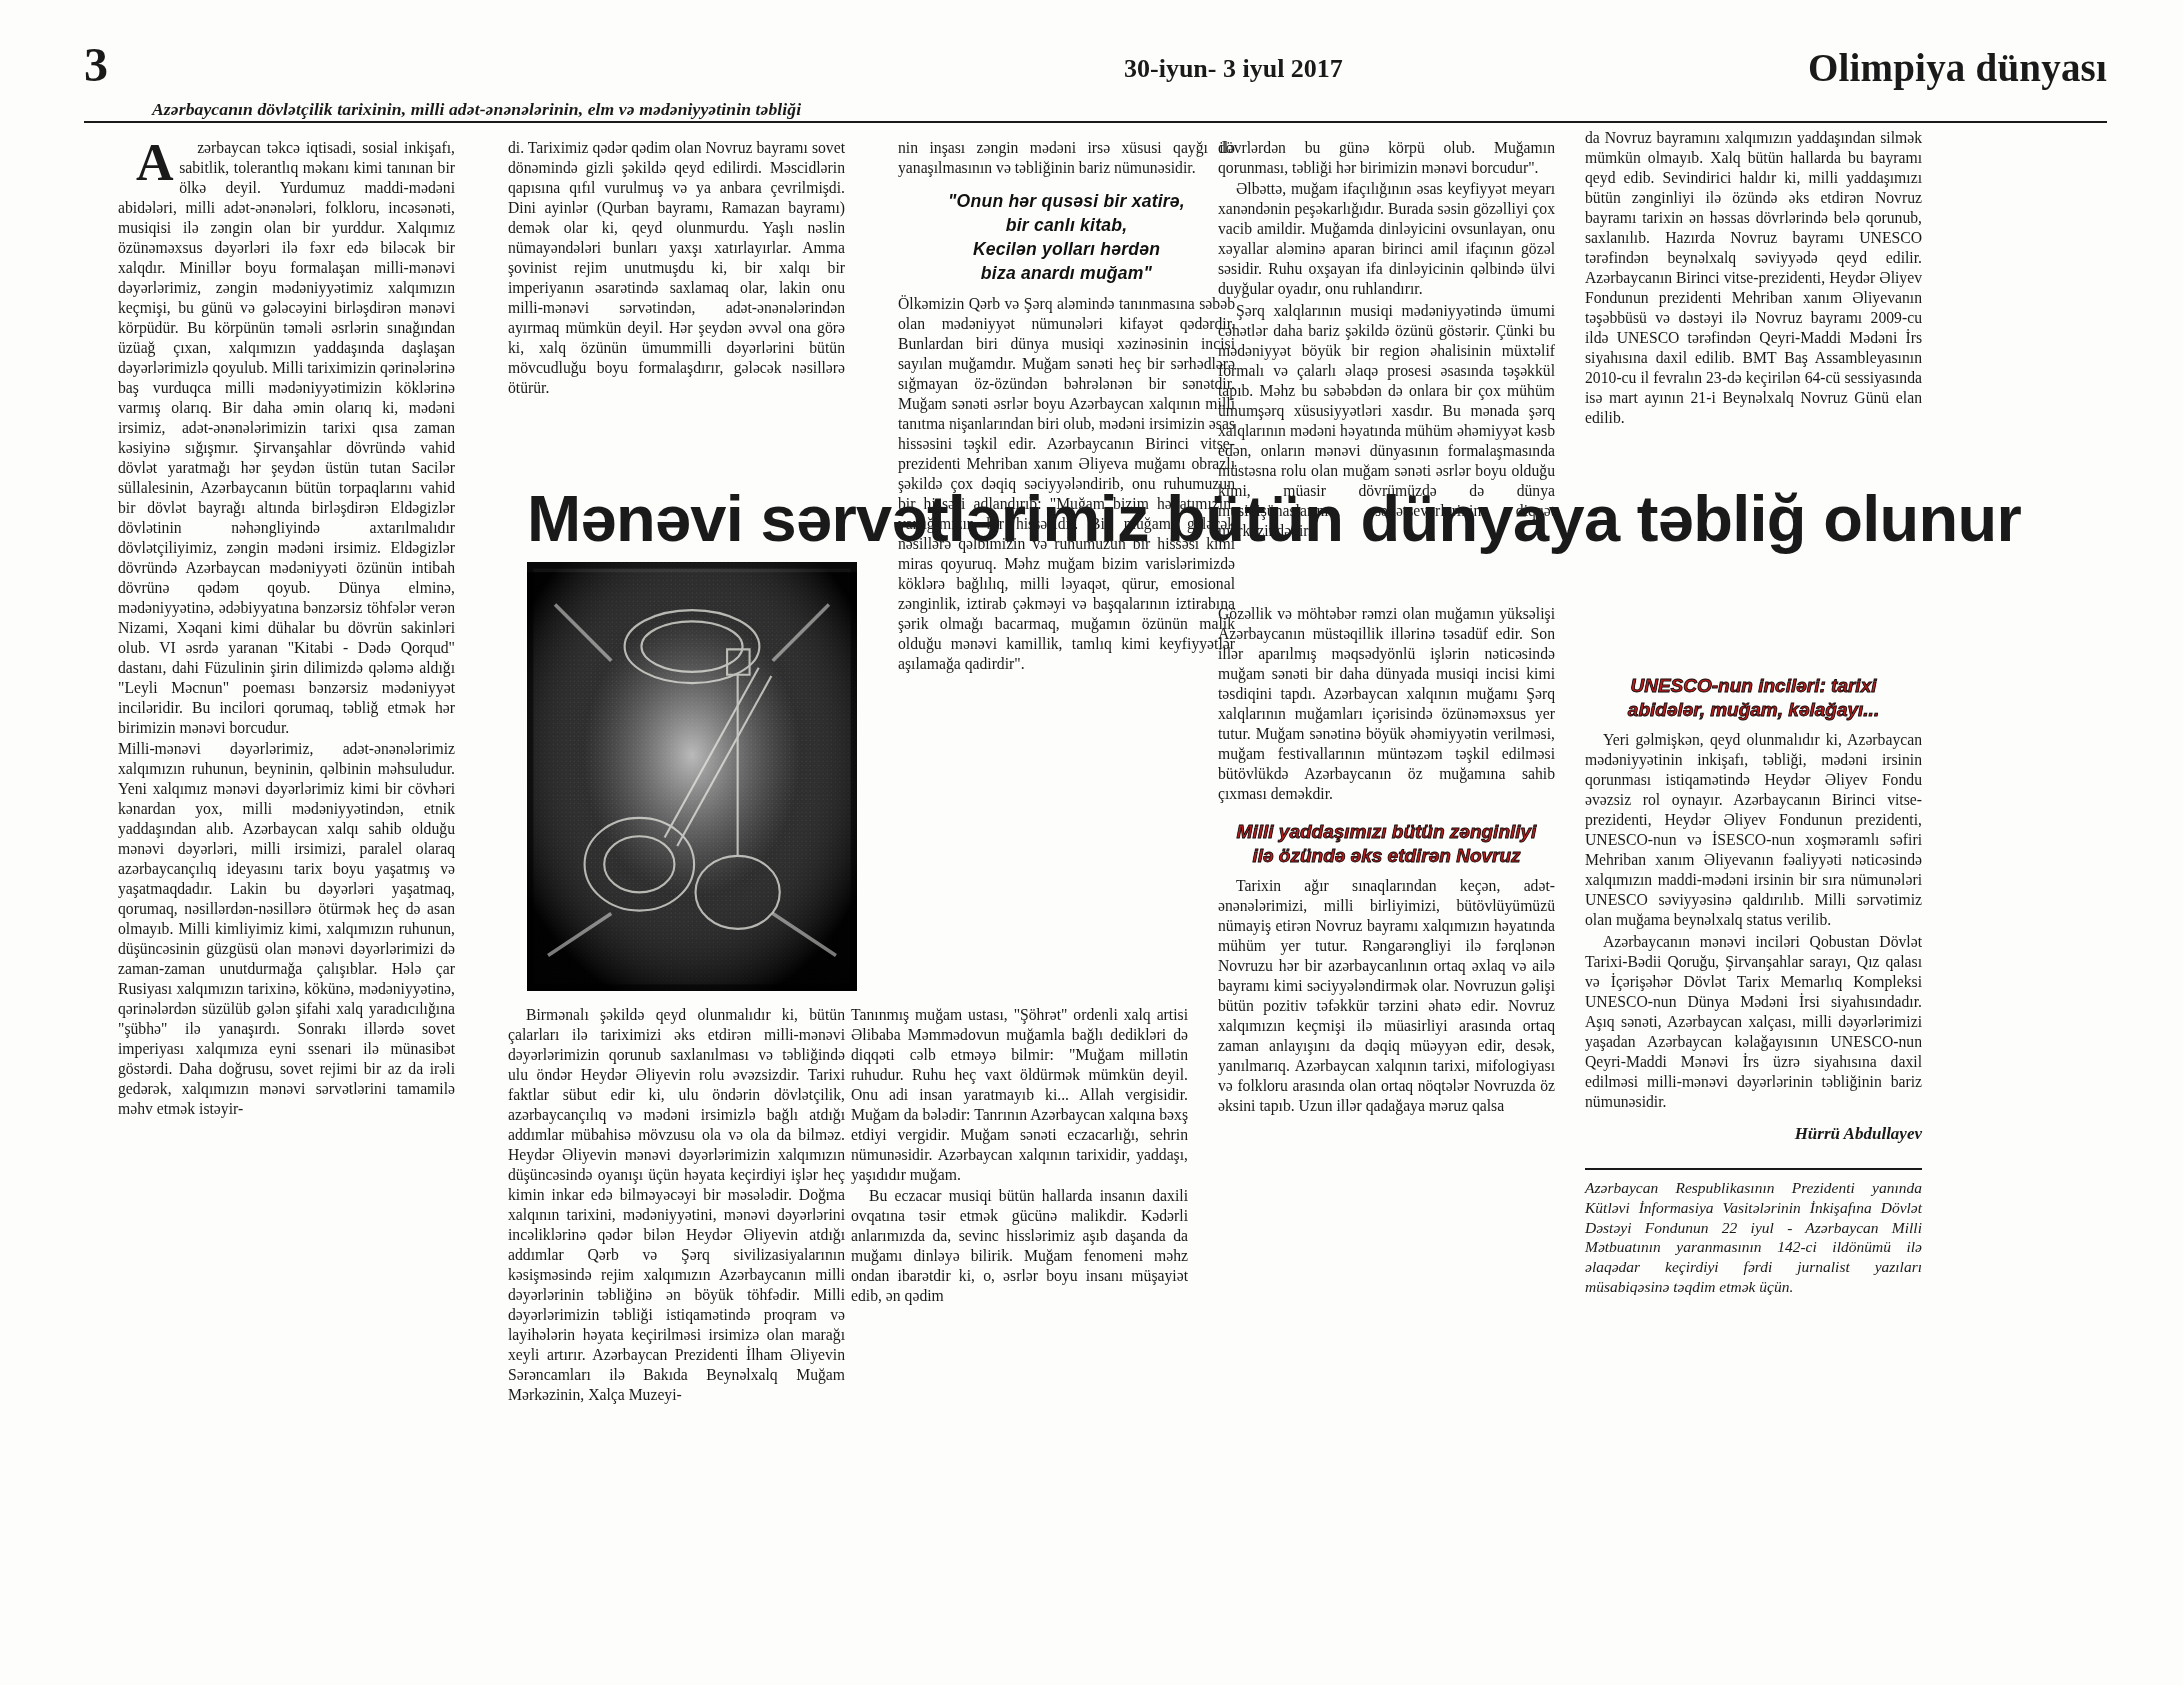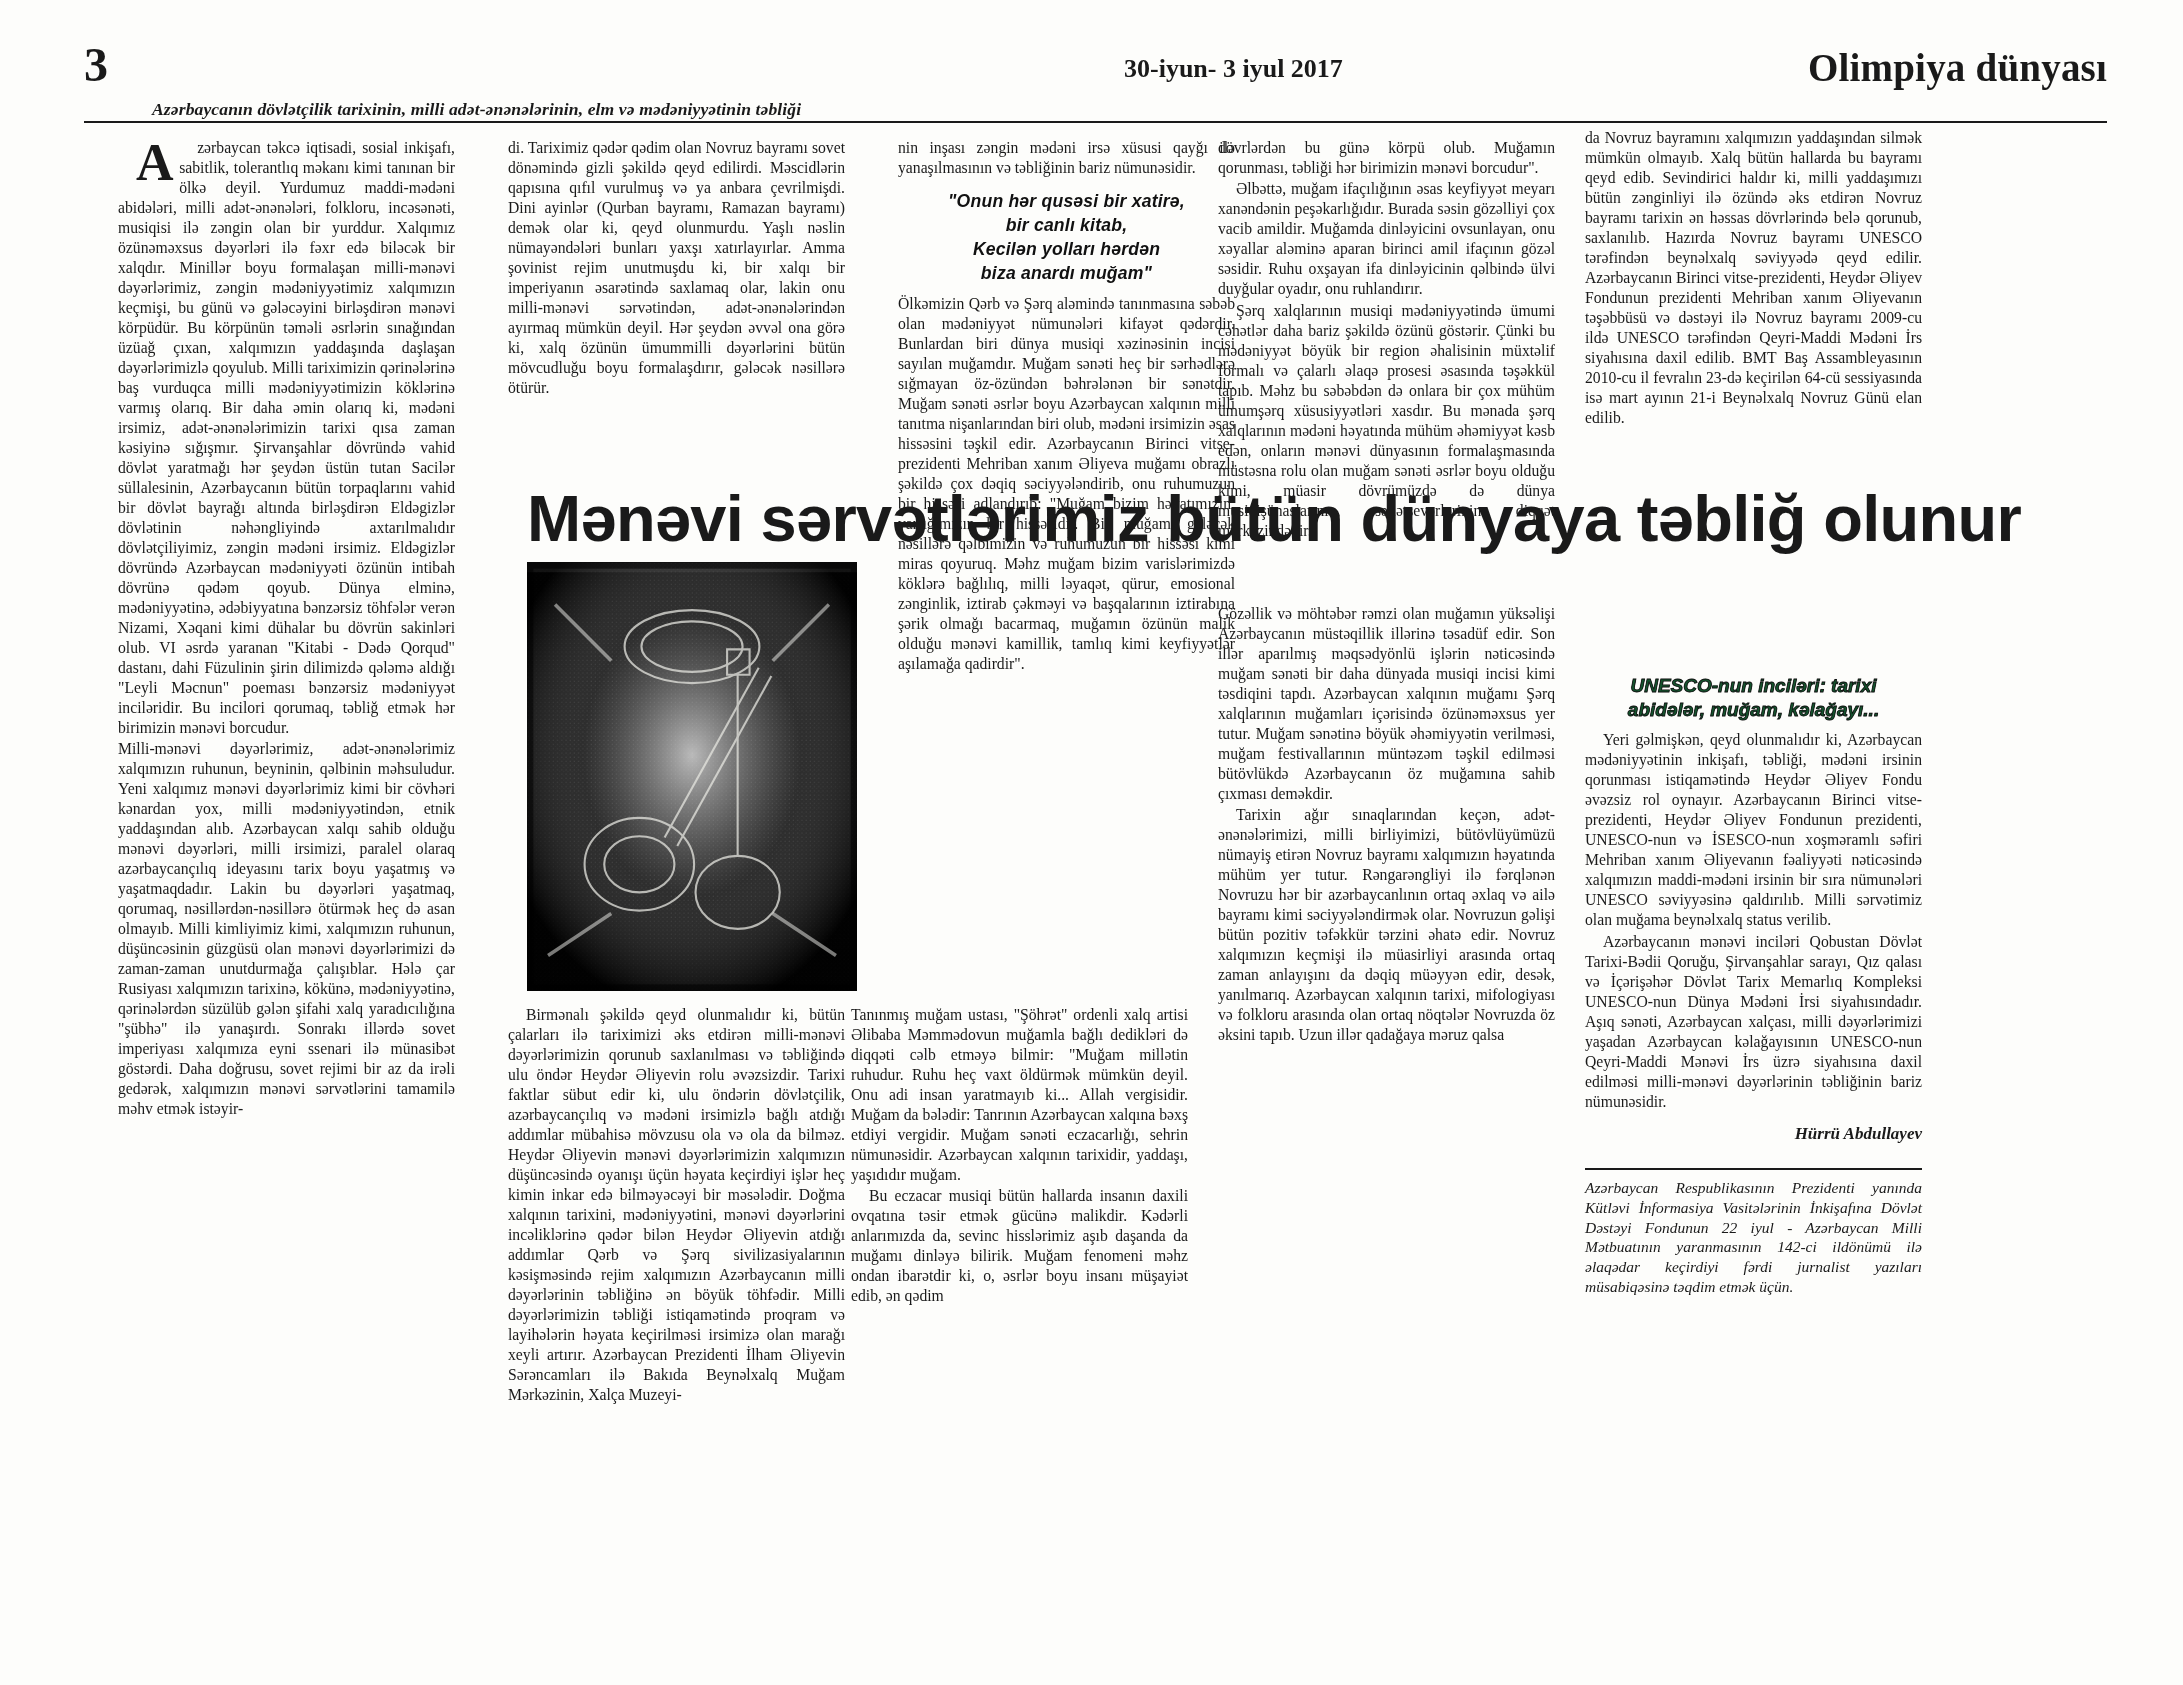--- a/index.html
+++ b/index.html
@@ -155,21 +155,21 @@
   .photo svg { display:block; }
 
   
   .subhead {
     font-family: "Liberation Sans", sans-serif;
     font-weight: 700;
     font-style: italic;
     font-size: 19px;
     line-height: 24px;
     text-align: center;
-    color: #14532d;
+    color: #b91c1c;
     -webkit-text-stroke: 0.8px #111;
     text-shadow: 0 0 0.7px #111;
     margin: 15.5px 0 8.4px 0;
   }
 
   
   .byline {
     text-align: right;
     font-weight: 700;
     font-style: italic;
@@ -228,20 +228,22 @@
   </div>
 
   <div class="col c4 top4">
     <p class="noindent">dövrlərdən bu günə körpü olub. Muğamın qorunması, təbliği hər birimizin mənəvi borcudur".</p>
     <p>Əlbəttə, muğam ifaçılığının əsas keyfiyyət meyarı xanəndənin peşəkarlığıdır. Burada səsin gözəlliyi çox vacib amildir. Muğamda dinləyicini ovsunlayan, onu xəyallar aləminə aparan birinci amil ifaçının gözəl səsidir. Ruhu oxşayan ifa dinləyicinin qəlbində ülvi duyğular oyadır, onu ruhlandırır.</p>
     <p>Şərq xalqlarının musiqi mədəniyyətində ümumi cəhətlər daha bariz şəkildə özünü göstərir. Çünki bu mədəniyyət böyük bir region əhalisinin müxtəlif formalı və çalarlı əlaqə prosesi əsasında təşəkkül tapıb. Məhz bu səbəbdən də onlara bir çox mühüm ümumşərq xüsusiyyətləri xasdır. Bu mənada şərq xalqlarının mədəni həyatında mühüm əhəmiyyət kəsb edən, onların mənəvi dünyasının formalaşmasında müstəsna rolu olan muğam sənəti əsrlər boyu olduğu kimi, müasir dövrümüzdə də dünya musiqişünaslarının, sənətsevərlərinin diqqət mərkəzindədir.</p>
   </div>
   <div class="col c4" style="top:604px;">
     <p class="noindent">Gözəllik və möhtəbər rəmzi olan muğamın yüksəlişi Azərbaycanın müstəqillik illərinə təsadüf edir. Son illər aparılmış məqsədyönlü işlərin nəticəsində muğam sənəti bir daha dünyada musiqi incisi kimi təsdiqini tapdı. Azərbaycan xalqının muğamı Şərq xalqlarının muğamları içərisində özünəməxsus yer tutur. Muğam sənətinə böyük əhəmiyyətin verilməsi, muğam festivallarının müntəzəm təşkil edilməsi bütövlükdə Azərbaycanın öz muğamına sahib çıxması deməkdir.</p>
     <p></p>
+    <div class="subhead" style="white-space:pre-line;">Milli yaddaşımızı bütün zənginliyi
+ilə özündə əks etdirən Novruz</div>
     <p>Tarixin ağır sınaqlarından keçən, adət-ənənələrimizi, milli birliyimizi, bütövlüyümüzü nümayiş etirən Novruz bayramı xalqımızın həyatında mühüm yer tutur. Rəngarəngliyi ilə fərqlənən Novruzu hər bir azərbaycanlının ortaq əxlaq və ailə bayramı kimi səciyyələndirmək olar. Novruzun gəlişi bütün pozitiv təfəkkür tərzini əhatə edir. Novruz xalqımızın keçmişi ilə müasirliyi arasında ortaq zaman anlayışını da dəqiq müəyyən edir, desək, yanılmarıq. Azərbaycan xalqının tarixi, mifologiyası və folkloru arasında olan ortaq nöqtələr Novruzda öz əksini tapıb. Uzun illər qadağaya məruz qalsa</p>
   </div>
 
   <div class="col c5 top5">
     <p class="noindent">da Novruz bayramını xalqımızın yaddaşından silmək mümkün olmayıb. Xalq bütün hallarda bu bayramı qeyd edib. Sevindirici haldır ki, milli yaddaşımızı bütün zənginliyi ilə özündə əks etdirən Novruz bayramı tarixin ən həssas dövrlərində belə qorunub, saxlanılıb. Hazırda Novruz bayramı UNESCO tərəfindən beynəlxalq səviyyədə qeyd edilir. Azərbaycanın Birinci vitse-prezidenti, Heydər Əliyev Fondunun prezidenti Mehriban xanım Əliyevanın təşəbbüsü və dəstəyi ilə Novruz bayramı 2009-cu ildə UNESCO tərəfindən Qeyri-Maddi Mədəni İrs siyahısına daxil edilib. BMT Baş Assambleyasının 2010-cu il fevralın 23-də keçirilən 64-cü sessiyasında isə mart ayının 21-i Beynəlxalq Novruz Günü elan edilib.</p>
   </div>
   <div class="col c5" style="top:674px;">
     <div class="subhead" style="white-space:pre-line;margin-top:0;">UNESCO-nun inciləri: tarixi
 abidələr, muğam, kəlağayı...</div>
     <p>Yeri gəlmişkən, qeyd olunmalıdır ki, Azərbaycan mədəniyyətinin inkişafı, təbliği, mədəni irsinin qorunması istiqamətində Heydər Əliyev Fondu əvəzsiz rol oynayır. Azərbaycanın Birinci vitse-prezidenti, Heydər Əliyev Fondunun prezidenti, UNESCO-nun və İSESCO-nun xoşməramlı səfiri Mehriban xanım Əliyevanın fəaliyyəti nəticəsində xalqımızın maddi-mədəni irsinin bir sıra nümunələri UNESCO səviyyəsinə qaldırılıb. Milli sərvətimiz olan muğama beynəlxalq status verilib.</p>

